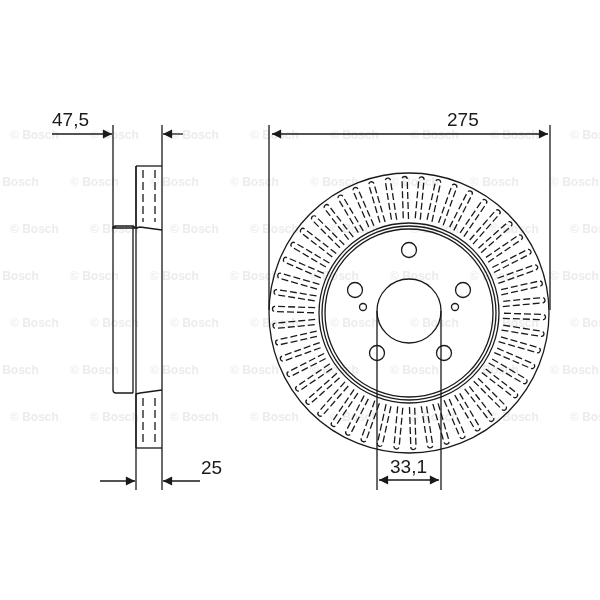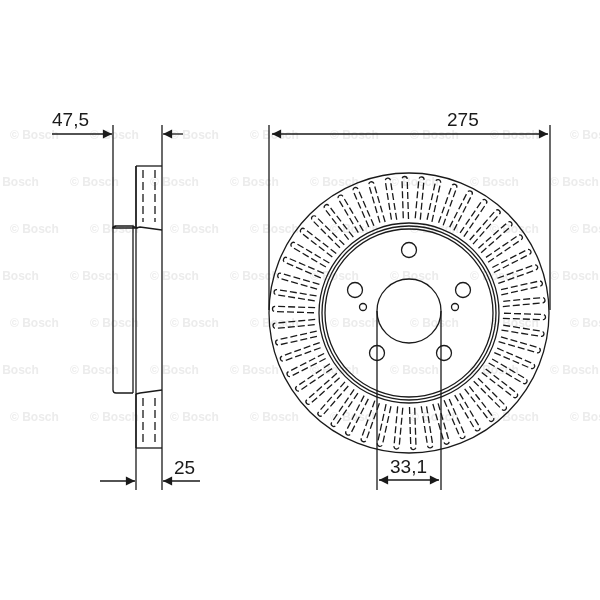--- a/index.html
+++ b/index.html
@@ -186,14 +186,14 @@
     <circle cx="377" cy="353" r="7.5"></circle>
     <circle cx="444" cy="353" r="7.5"></circle>
 
     <circle cx="363" cy="307" r="3.5"></circle>
     <circle cx="455" cy="307" r="3.5"></circle>
   </g>
 </svg>
 
 <div class="dim-label" style="left:52px; top:110px;">47,5</div>
 <div class="dim-label" style="left:399px; top:110px;margin-left:48px;">275</div>
-<div class="dim-label" style="left:174px; top:458px;">25</div>
+<div class="dim-label" style="left:201px; top:458px;">25</div>
 <div class="dim-label" style="left:390px; top:457px;">33,1</div>
 
 </body></html>

